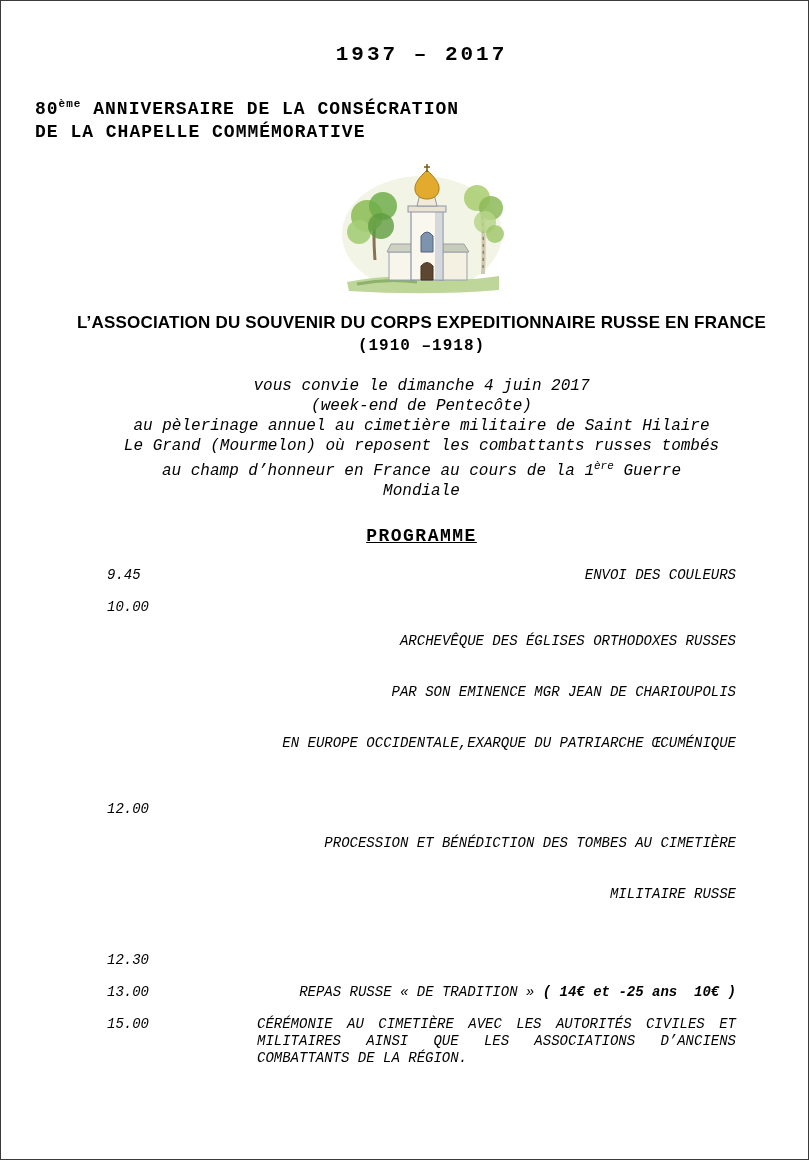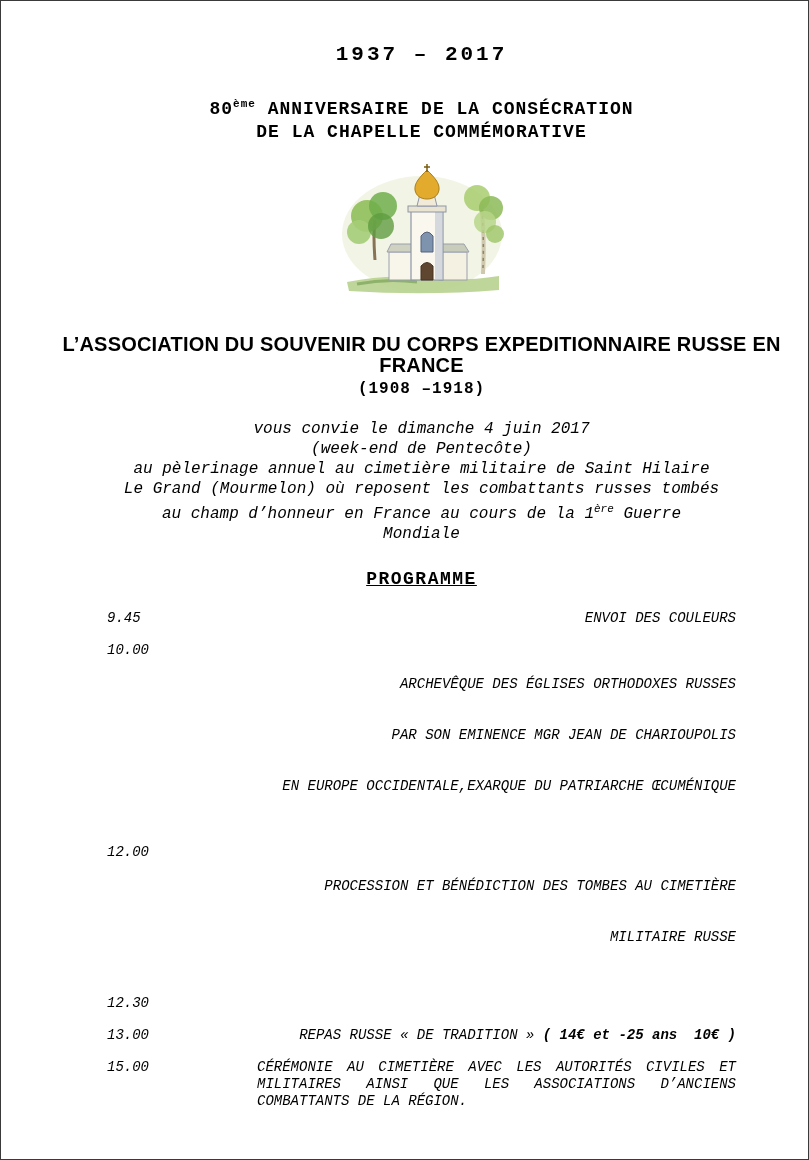--- a/index.html
+++ b/index.html
@@ -14,29 +14,29 @@
     color: #000;
     padding-left: 34px;
   }
   .years {
     margin-top: 42px; text-align: center;
     font-size: 21px; font-weight: bold; letter-spacing: 3px;
     line-height: 24px;
   }
   .anniv-wrap { margin-top: 26px; }
   .anniv {
-    text-align: center; font-size: 18px; font-weight: bold;
+    text-align: left; font-size: 18px; font-weight: bold;
     letter-spacing: 1px; line-height: 23px;
   }
   sup.ord { font-size: 11px; }
   .figure { margin: 20px auto 0; width: 170px; height: 132px; display: block; }
   .assoc {
-    margin-top: 38px; text-align: center;
+    margin-top: 16px; text-align: center;
     font-family: "Liberation Sans", sans-serif;
-    font-weight: bold; font-size: 20px; line-height: 21px;
+    font-weight: bold; font-size: 17px; line-height: 21px;
     letter-spacing: 0.2px;
   }
   .assoc-years {
     margin-top: 3px; text-align: center;
     font-weight: bold; font-size: 16px; line-height: 20px;
     letter-spacing: 1px;
   }
   .invite {
     margin-top: 20px; text-align: center;
     font-style: italic; font-size: 16px; line-height: 20px;
@@ -93,21 +93,21 @@
     <rect x="98" y="46" width="8" height="70" fill="#b7c0cd" opacity="0.55"></rect>
     <rect x="71" y="42" width="38" height="6" fill="#e9e3d2" stroke="#8e96a5" stroke-width="1"></rect>
     <path d="M84 72 q 6 -8 12 0 l 0 16 l -12 0 Z" fill="#7e93ae" stroke="#55637a" stroke-width="1"></path>
     <path d="M84 116 l 0 -14 q 6 -7 12 0 l 0 14 Z" fill="#5f4630" stroke="#463220" stroke-width="1"></path>
     <path d="M80 42 L 100 42 L 97 30 L 83 30 Z" fill="#f1ead8" stroke="#8e96a5" stroke-width="1"></path>
     <path d="M90 6 C 97 13 103 19 102 26 C 101 32 96 35 90 35 C 84 35 79 32 78 26 C 77 19 83 13 90 6 Z" fill="#e2ab2e" stroke="#a87e1a" stroke-width="1"></path>
     <path d="M90 0 L 90 8 M 87 3 L 93 3" stroke="#7a5c12" stroke-width="1.5" fill="none"></path>
   </svg>
 
   <div class="assoc">L’ASSOCIATION DU SOUVENIR DU CORPS EXPEDITIONNAIRE RUSSE EN FRANCE</div>
-  <div class="assoc-years">(1908 –1918)</div>
+  <div class="assoc-years">(1910 –1918)</div>
 
   <div class="invite">
     <div>vous convie le dimanche 4 juin 2017</div>
     <div>(week-end de Pentecôte)</div>
     <div>au pèlerinage annuel au cimetière militaire de Saint Hilaire</div>
     <div>Le Grand (Mourmelon) où reposent les combattants russes tombés</div>
     <div><span>au champ d’honneur en France au cours de la 1</span><sup class="ord">ère</sup><span> Guerre</span></div>
     <div>Mondiale</div>
   </div>
 

